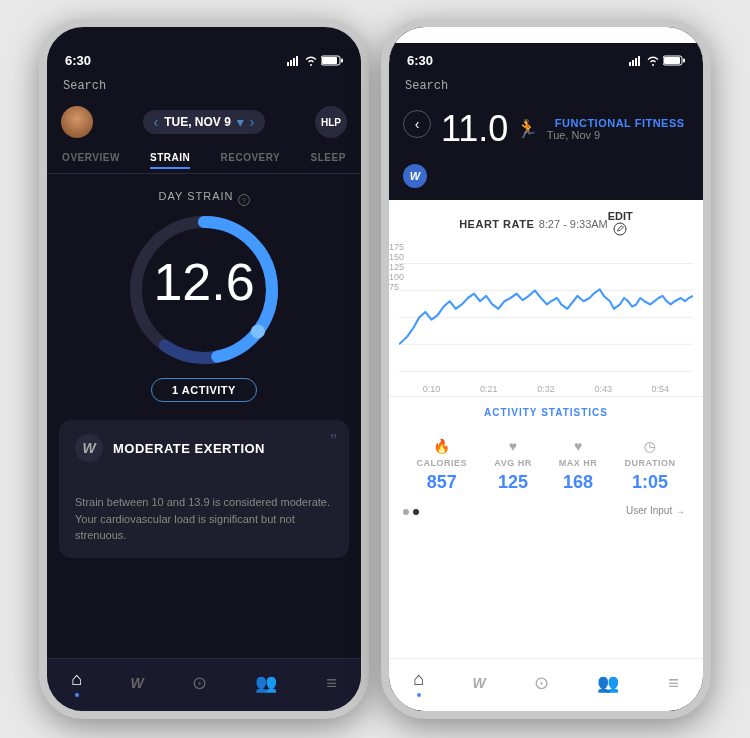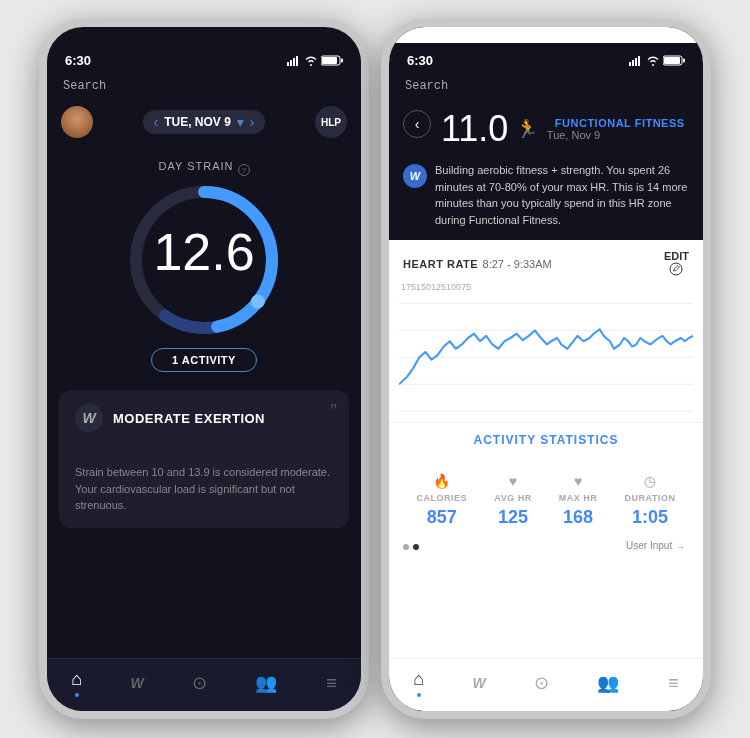--- a/index.html
+++ b/index.html
@@ -344,21 +344,21 @@
       line-height: 1.5;
     }
 
     
     .hr-section {
       background: #fff;
       flex: 1;
     }
     .hr-header {
       display: flex;
-      justify-content: space-between;
+      justify-content: center;
       align-items: center;
       padding: 10px 14px 6px;
     }
     .hr-title {
       color: #333;
       font-size: 11px;
       font-weight: 700;
       letter-spacing: 0.5px;
     }
     .hr-time {
@@ -379,25 +379,25 @@
       padding: 0 10px;
       position: relative;
       height: 140px;
     }
     .chart-container svg {
       width: 100%;
       height: 100%;
     }
     .chart-labels-y {
       position: absolute;
-      left: 12px;
+      left: 0;
       top: 0;
       height: 100%;
       display: flex;
-      flex-direction: row;
+      flex-direction: column;
       justify-content: flex-start;
     }
     .y-label {
       color: #aaa;
       font-size: 9px;
     }
     .chart-labels-x {
       display: flex;
       justify-content: space-around;
       padding: 2px 14px;
@@ -408,25 +408,25 @@
     }
 
     
     .activity-stats {
       background: #fff;
       border-top: 1px solid #eee;
       padding: 10px 14px;
     }
     .stats-title {
       color: #4488ff;
-      font-size: 12px;
+      font-size: 10px;
       font-weight: 700;
       letter-spacing: 1px;
       text-align: center;
-      margin-bottom: 26px;
+      margin-bottom: 20px;
     }
     .stats-grid {
       display: flex;
       justify-content: space-around;
     }
     .stat-item {
       display: flex;
       flex-direction: column;
       align-items: center;
       gap: 4px;
@@ -514,20 +514,26 @@
           <span class="date-nav-arrow">‹</span>
           <span class="date-text">TUE, NOV 9</span>
           <span class="date-nav-arrow">▾</span>
           <span class="date-nav-arrow">›</span>
         </div>
         <div class="help-btn">
           <span>HLP</span>
         </div>
       </div>
 
+      <div class="tabs">
+        <span class="tab">OVERVIEW</span>
+        <span class="tab active">STRAIN</span>
+        <span class="tab">RECOVERY</span>
+        <span class="tab">SLEEP</span>
+      </div>
 
       <div class="strain-section">
         <div style="display:flex;align-items:center;gap:4px;">
           <span class="day-strain-label">DAY STRAIN</span>
           <svg width="12" height="12" viewBox="0 0 12 12">
             <circle cx="6" cy="6" r="5.5" stroke="#666" stroke-width="1" fill="none"></circle>
             <text x="6" y="9" text-anchor="middle" fill="#666" font-size="8">?</text>
           </svg>
         </div>
 
@@ -616,21 +622,20 @@
             <div>
               <div class="activity-type-label">FUNCTIONAL FITNESS</div>
               <div class="activity-date">Tue, Nov 9</div>
             </div>
           </div>
         </div>
       </div>
 
       <div class="activity-description">
         <div class="activity-logo">W</div>
-        <p class="activity-desc-text">Building aerobic fitness + strength. You spent 26 minutes at 70-80% of your max HR. This is 14 more minutes than you typically spend in this HR zone during Functional Fitness.</p>
       </div>
 
       <div class="hr-section">
         <div class="hr-header">
           <div>
             <span class="hr-title">HEART RATE</span>
             <span class="hr-time">8:27 - 9:33AM</span>
           </div>
           <div class="edit-btn">
             <span>EDIT</span>
@@ -655,20 +660,27 @@
           
           <div class="chart-labels-y">
             <span class="y-label">175</span>
             <span class="y-label">150</span>
             <span class="y-label">125</span>
             <span class="y-label">100</span>
             <span class="y-label">75</span>
           </div>
         </div>
 
+        <div class="chart-labels-x">
+          <span class="x-label">0:10</span>
+          <span class="x-label">0:21</span>
+          <span class="x-label">0:32</span>
+          <span class="x-label">0:43</span>
+          <span class="x-label">0:54</span>
+        </div>
 
         <div class="activity-stats">
           <div class="stats-title">ACTIVITY STATISTICS</div>
           <div class="stats-grid">
             <div class="stat-item">
               <span class="stat-icon">🔥</span>
               <span class="stat-label">CALORIES</span>
               <span class="stat-value">857</span>
             </div>
             <div class="stat-item">

